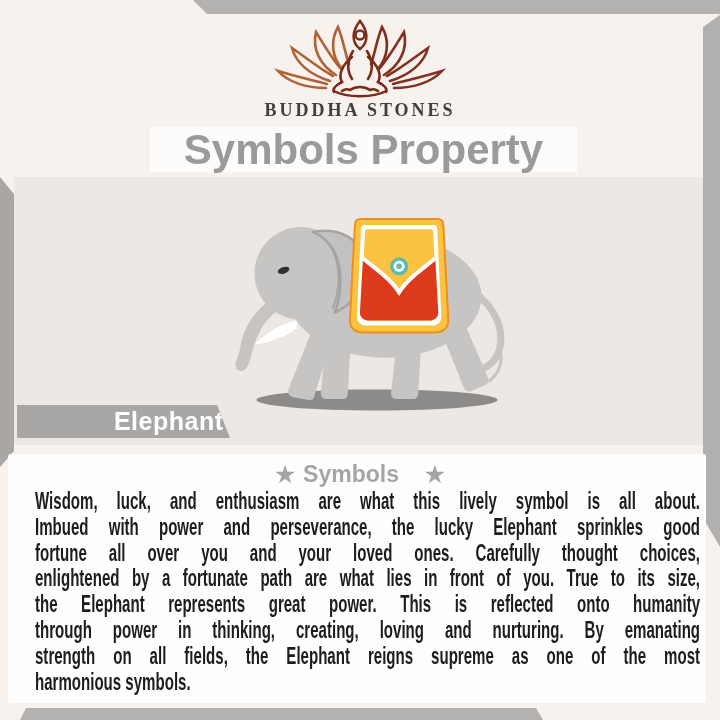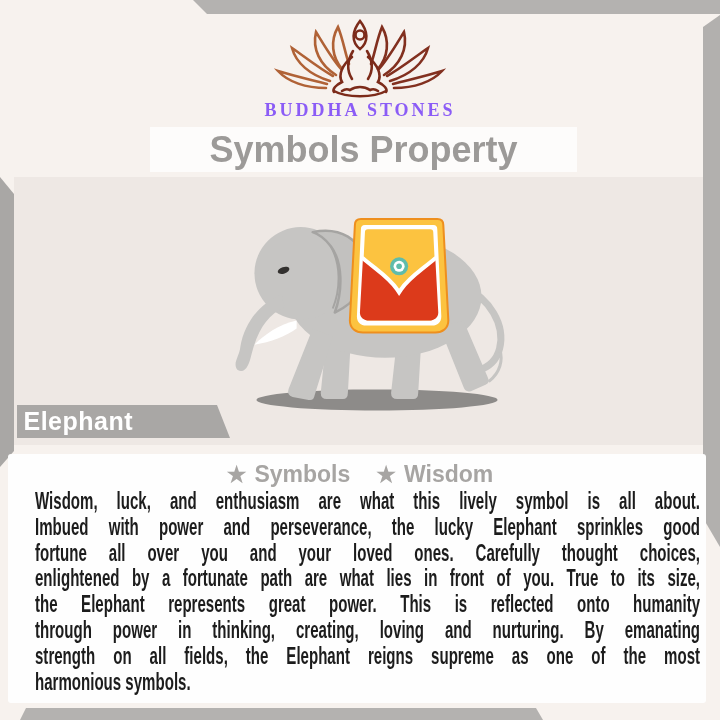--- a/index.html
+++ b/index.html
@@ -17,32 +17,32 @@
     clip-path:polygon(0 13px,17px 1px,17px 533px,0 504px);}
   .strip-left{left:0;top:177px;width:14px;height:290px;background:#a9a7a5;
     clip-path:polygon(0 0,14px 17px,14px 274px,0 290px);}
   .band-bottom{left:20px;top:708px;width:523px;height:12px;background:#b4b2b0;
     clip-path:polygon(6px 0,516px 0,523px 12px,0 12px);}
 
   
   .logo{left:272px;top:18px;width:176px;height:80px;}
   .brand{left:0;top:100px;width:720px;text-align:center;
     font-family:"Liberation Serif",serif;font-size:18px;font-weight:700;
-    letter-spacing:3px;color:#8b5cf6;}
+    letter-spacing:3px;color:#404040;}
   .title-band{left:150px;top:127px;width:427px;height:45px;background:#fdfcfb;
     display:flex;align-items:center;justify-content:center;}
-  .title-band .title{font-size:36px;font-weight:700;color:#9c9a98;letter-spacing:0px;}
+  .title-band .title{font-size:42px;font-weight:700;color:#9c9a98;letter-spacing:0px;}
 
   
   .panel{left:14px;top:177px;width:689px;height:268px;background:#eee8e4;}
   .elephant{left:226px;top:202px;width:302px;height:213px;}
   .tag{left:17px;top:405px;width:213px;height:33px;background:#a9a7a5;
     clip-path:polygon(0 0,200px 0,213px 33px,0 33px);
     display:flex;align-items:center;justify-content:center;}
-  .tag .tag-label{width:200px;text-align:left;color:#ffffff;
+  .tag .tag-label{width:200px;text-align:right;color:#ffffff;
     font-size:25px;font-weight:700;letter-spacing:.5px;}
 
   
   .content{left:8px;top:454px;width:698px;height:249px;background:#fefefe;border-radius:3px;}
   .attr-row{left:0;top:461px;width:720px;display:flex;justify-content:center;
     align-items:center;gap:26px;color:#a7a5a3;font-weight:700;font-size:23px;}
   .attr-item{display:flex;align-items:center;gap:8px;}
   .attr-item .star{font-size:22px;}
 
   .paragraph{left:35px;top:488px;width:1060px;
@@ -131,21 +131,20 @@
 
 <div class="abs content"></div>
 
 <div class="abs attr-row">
   <span class="attr-item">
     <span class="star">★</span>
     <span>Symbols</span>
   </span>
   <span class="attr-item">
     <span class="star">★</span>
-    <span>Wisdom</span>
   </span>
 </div>
 
 <div class="abs paragraph">
   <span class="pline">Wisdom, luck, and enthusiasm are what this lively symbol is all about.</span>
   <span class="pline">Imbued with power and perseverance, the lucky Elephant sprinkles good</span>
   <span class="pline">fortune all over you and your loved ones. Carefully thought choices,</span>
   <span class="pline">enlightened by a fortunate path are what lies in front of you. True to its size,</span>
   <span class="pline">the Elephant represents great power. This is reflected onto humanity</span>
   <span class="pline">through power in thinking, creating, loving and nurturing. By emanating</span>

